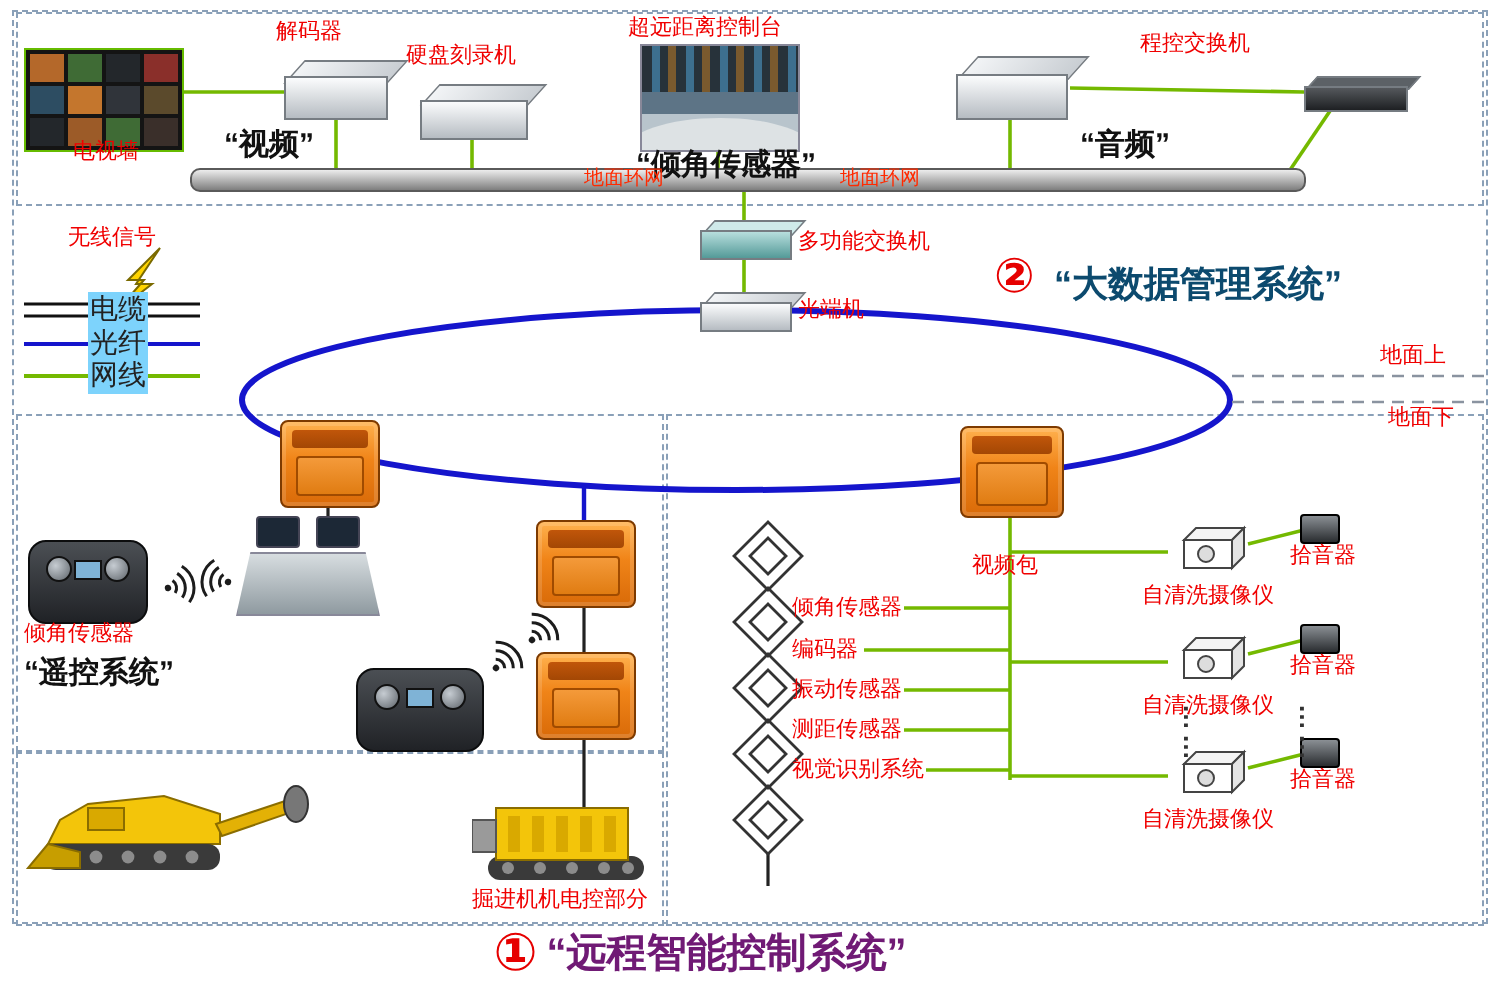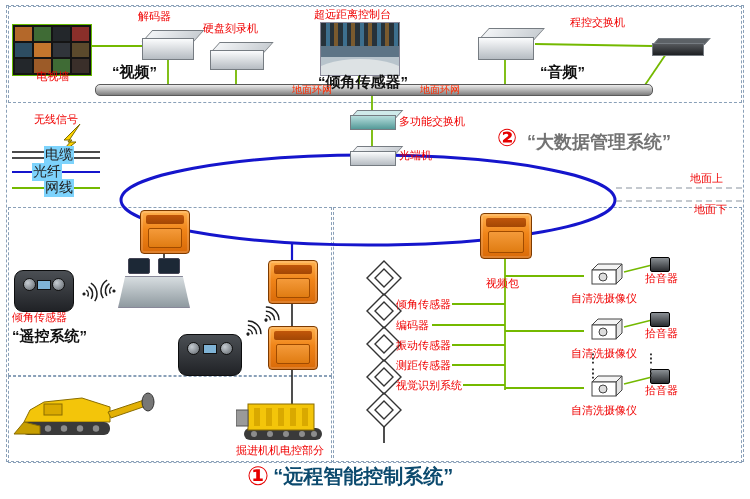--- a/index.html
+++ b/index.html
@@ -7,24 +7,24 @@
          font-family:"Liberation Sans","DejaVu Sans",sans-serif;}
   .dashed{position:absolute;border:1px dashed #8aa0b8;z-index:0;}
   svg.layer{position:absolute;left:0;top:0;z-index:1;}
   
   .lbl{position:absolute;color:#f00000;font-size:11px;line-height:13px;white-space:nowrap;z-index:5;}
   .blk{position:absolute;color:#111;font-weight:bold;font-size:15px;white-space:nowrap;z-index:5;}
   .leg{position:absolute;color:#222;font-size:14px;background:#7dd3fc;padding:0 1px;z-index:5;}
   .busLbl{position:absolute;color:#ff2a00;font-size:10px;line-height:11px;z-index:6;white-space:nowrap;}
   .ringLbl{position:absolute;left:318px;top:176px;color:#2e9e00;font-weight:bold;font-size:16px;z-index:2;}
   .bd-num{position:absolute;left:497px;top:124px;color:#e60000;font-size:24px;font-weight:bold;z-index:5;}
-  .bd-txt{position:absolute;left:527px;top:130px;color:#737373;font-size:18px;font-weight:bold;z-index:5;}
+  .bd-txt{position:absolute;left:527px;top:130px;color:#0c4a6e;font-size:18px;font-weight:bold;z-index:5;}
   .title{position:absolute;left:0;top:461px;width:700px;text-align:center;z-index:5;}
   .tnum{color:#e60000;font-size:26px;font-weight:bold;vertical-align:-2px;}
-  .ttxt{color:#0c4a6e;font-size:20px;font-weight:bold;}
+  .ttxt{color:#701a75;font-size:20px;font-weight:bold;}
   .dots{position:absolute;color:#333;font-weight:bold;font-size:13px;letter-spacing:2px;z-index:5;
         transform:rotate(90deg);transform-origin:left top;}
   
   .d3{position:absolute;z-index:2;}
   .d3 .top{position:absolute;left:0;top:0;width:100%;height:34%;background:linear-gradient(90deg,#f2f4f6,#c9ced3);
            border:1px solid #767c82;transform:skewX(-42deg);transform-origin:left bottom;}
   .d3 .front{position:absolute;left:0;top:30%;width:100%;height:70%;
              background:linear-gradient(#fbfcfd,#b6bcc2);border:1px solid #767c82;}
   .d3.dark .top{background:#5c6166;}
   .d3.dark .front{background:linear-gradient(#55585c,#1e2023);}
@@ -230,21 +230,21 @@
     </div>
 
   <span class="blk" style="left:540px;top:63px">“音频”</span>
 
   <div class="bus"></div>
   <span class="busLbl" style="left:292px;top:84px">地面环网</span>
   <span class="busLbl" style="left:420px;top:84px">地面环网</span>
 
   <span class="lbl" style="left:34px;top:113px">无线信号</span>
   <span class="leg" style="left:44px;top:146px">电缆</span>
-  <span class="leg" style="left:32px;top:163px">光纤</span>
+  <span class="leg" style="left:44px;top:163px">光纤</span>
   <span class="leg" style="left:44px;top:179px">网线</span>
 
   <div class="d3 teal" style="left:350px;top:110px;width:44px;height:18px">
       <div class="top"></div>
       <div class="front"></div>
     </div>
   <span class="lbl" style="left:399px;top:115px">多功能交换机</span>
   <div class="d3" style="left:350px;top:146px;width:44px;height:18px">
       <div class="top"></div>
       <div class="front"></div>

